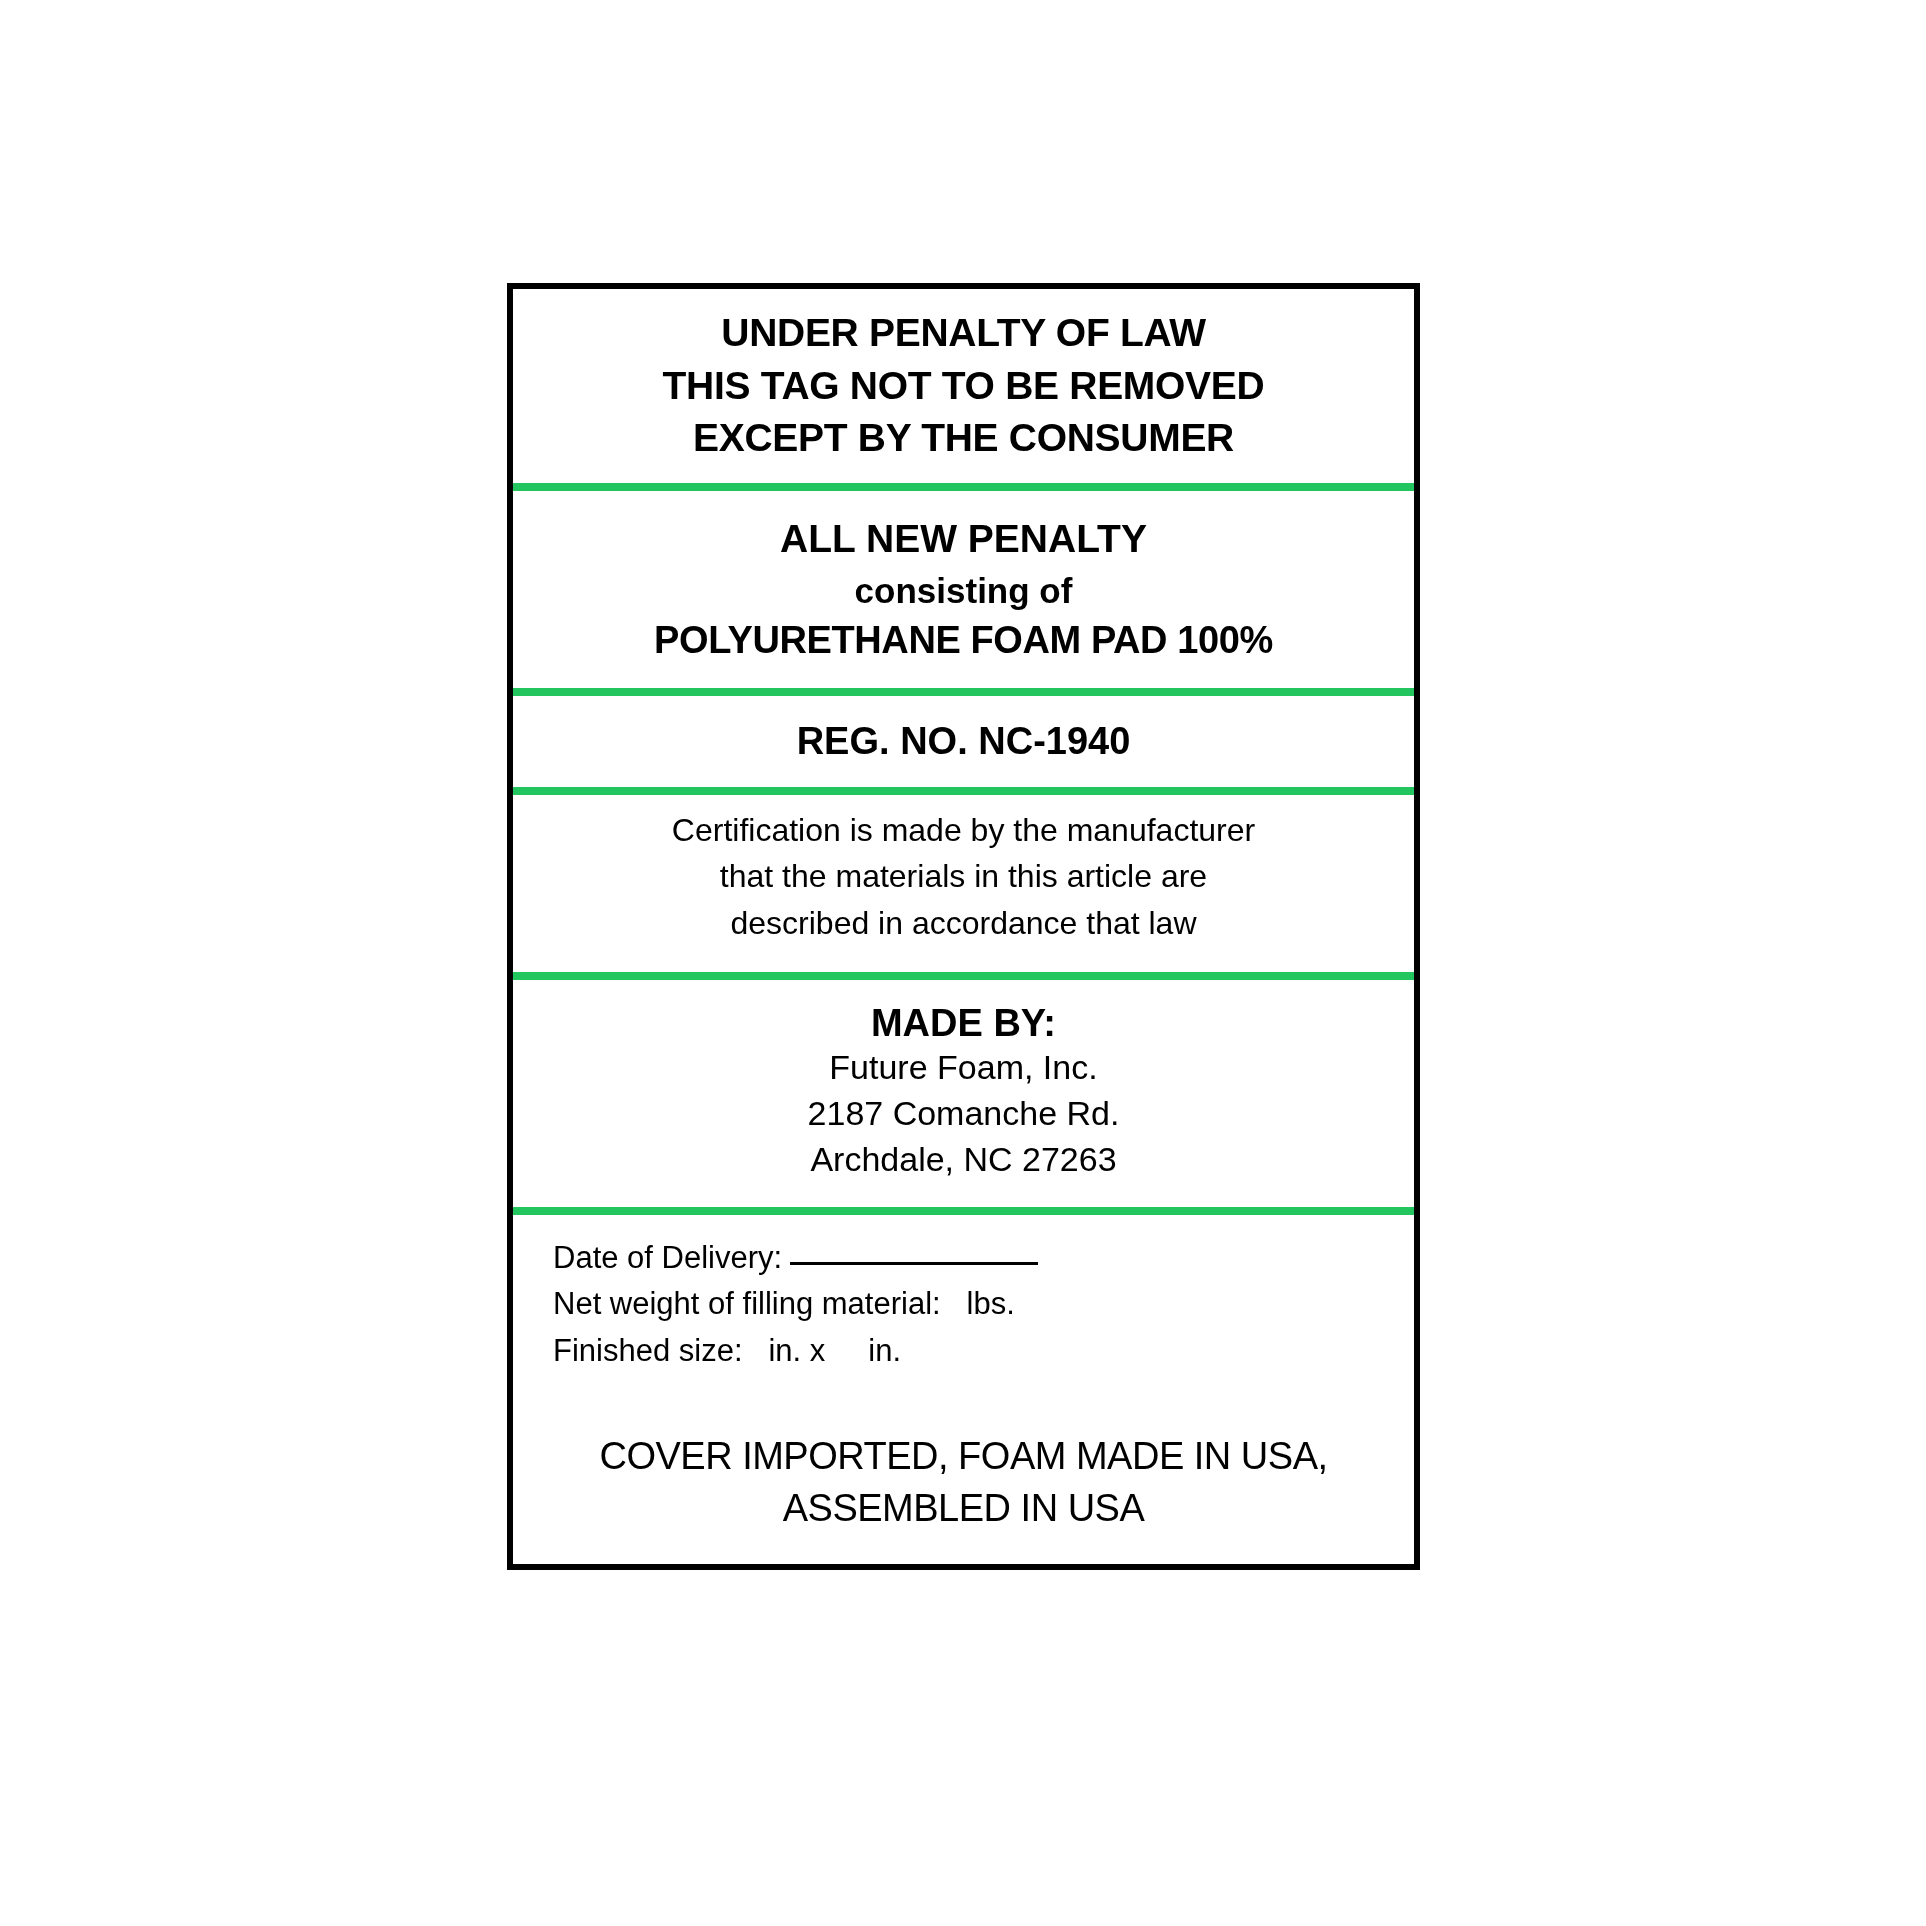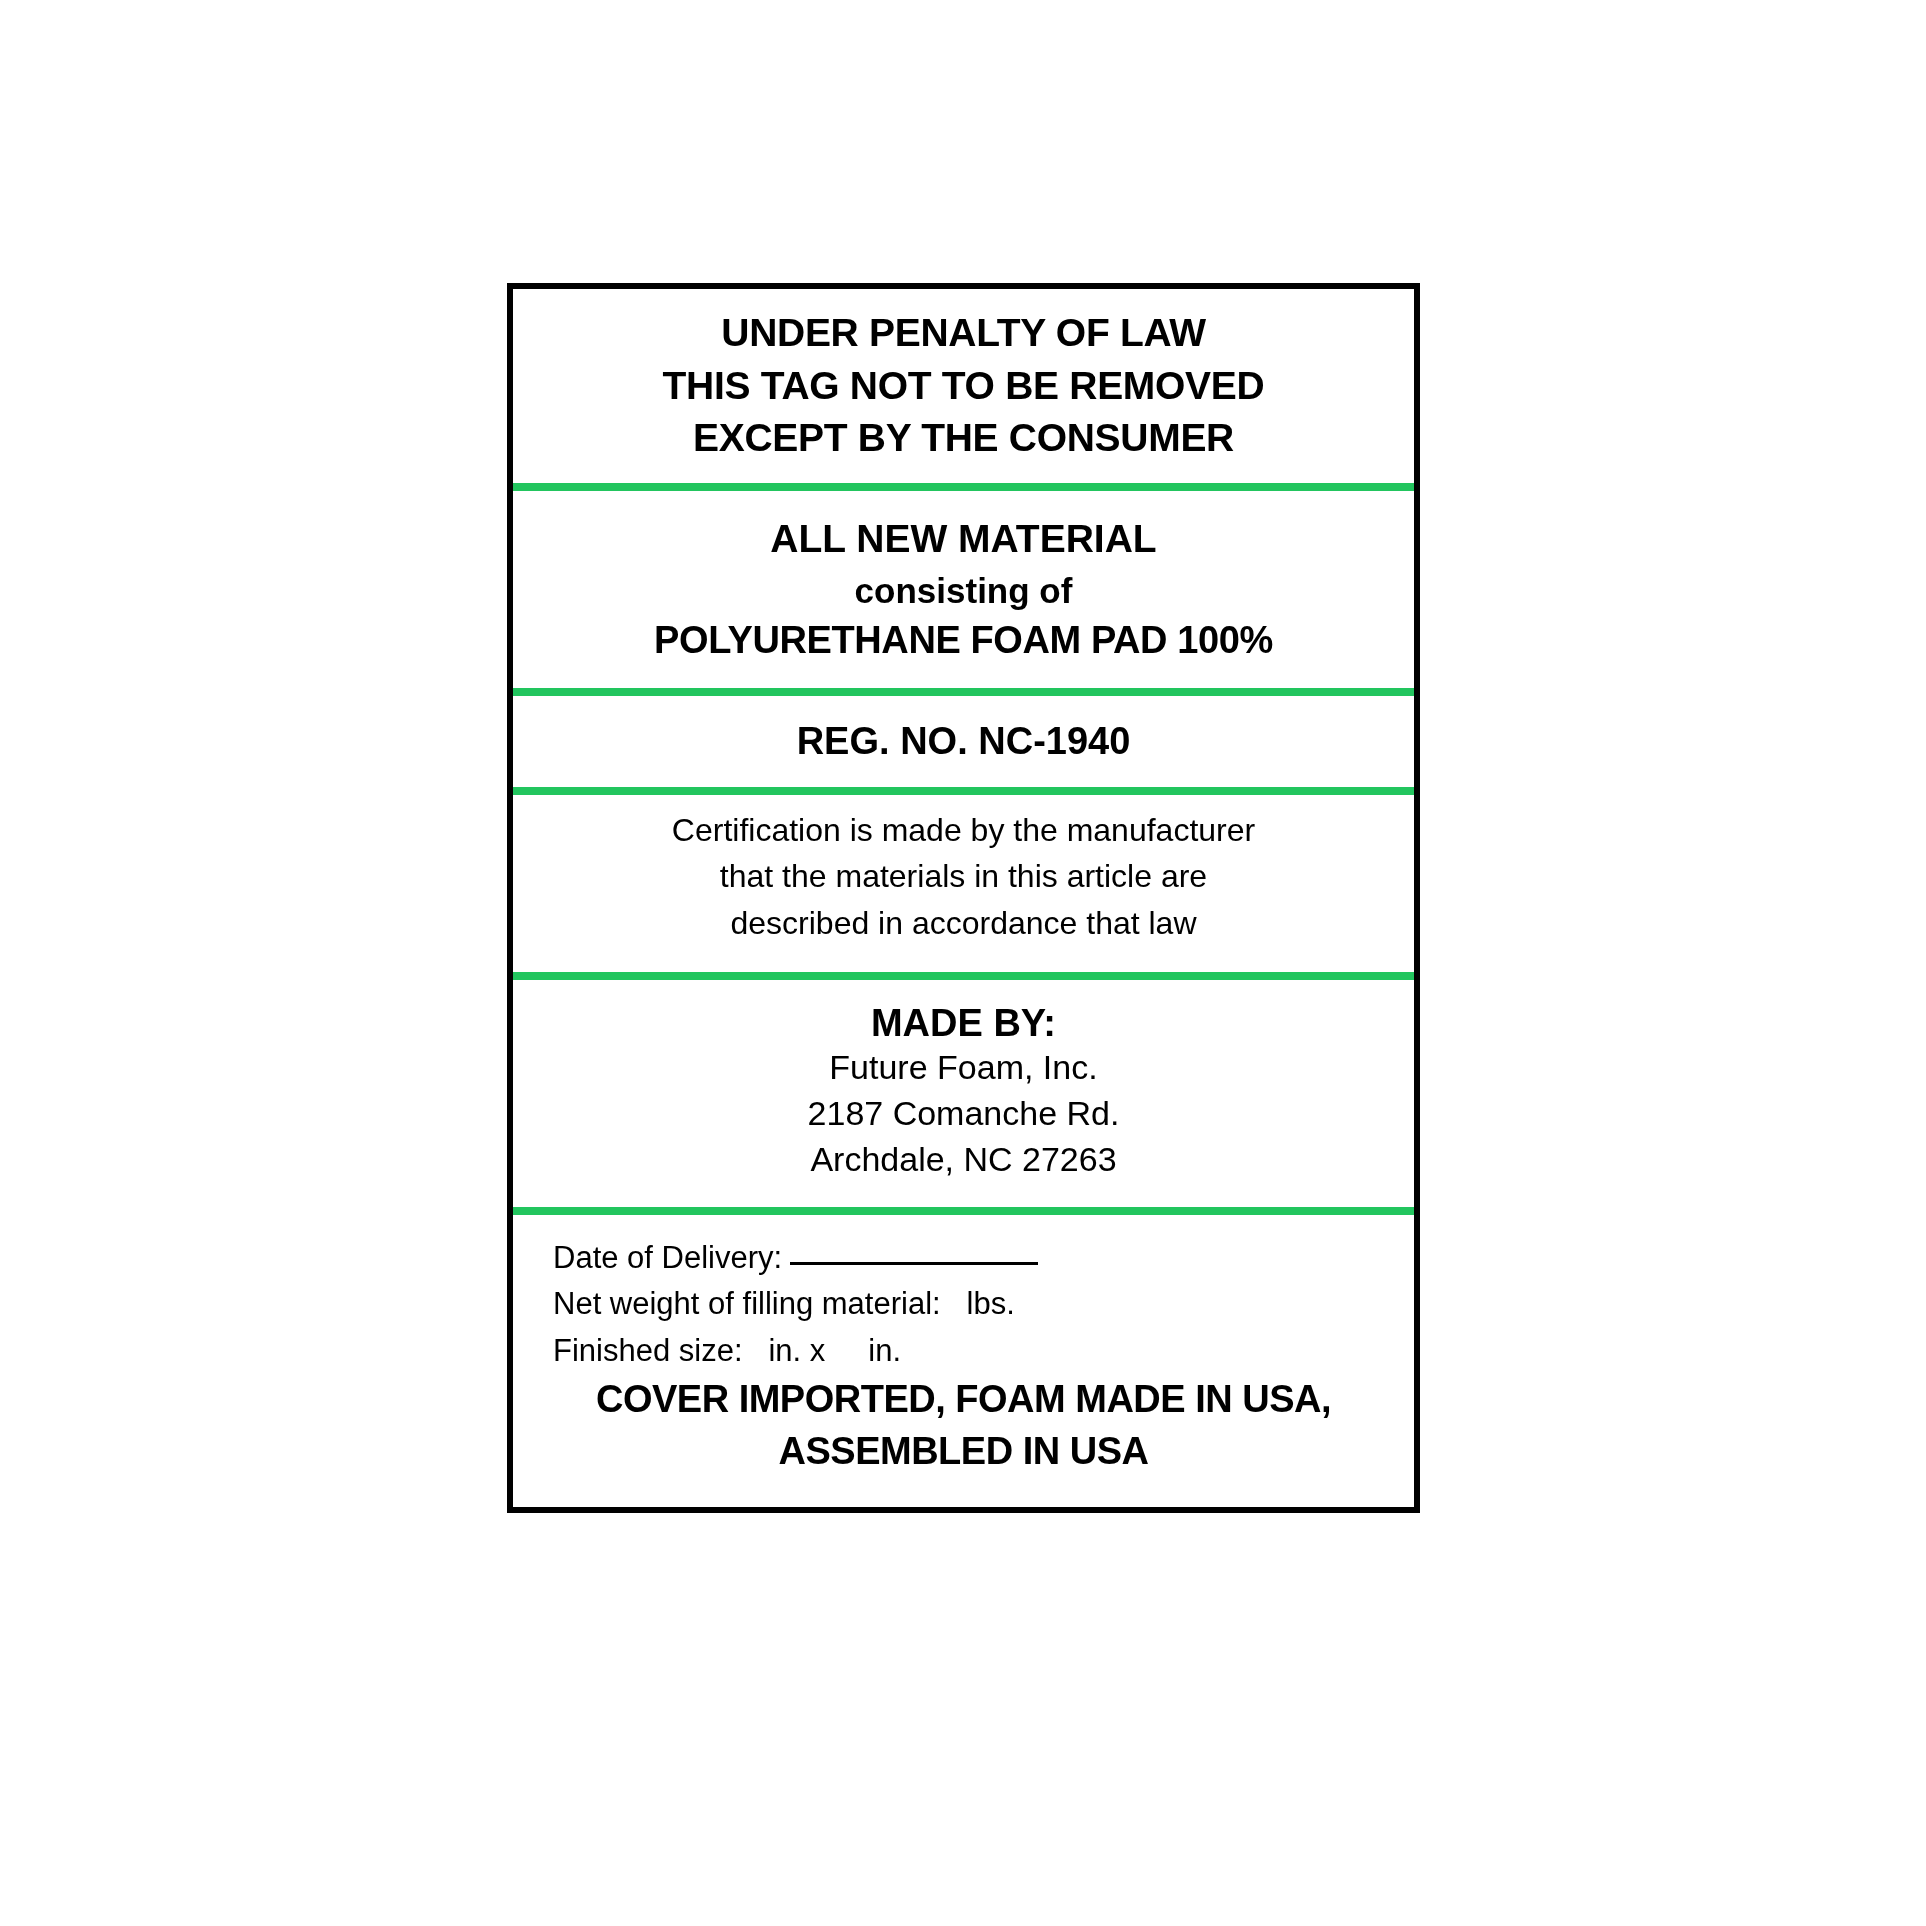--- a/index.html
+++ b/index.html
@@ -98,40 +98,41 @@
     white-space: pre;
   }
   .field-line .blank {
     display: inline-block;
     border-bottom: 3px solid #000;
     width: 248px;
     margin-left: 8px;
     vertical-align: 3px;
   }
   .origin {
-    font-weight: bold;
+    font-weight: normal;
     font-size: 38px;
     line-height: 1.35;
     text-align: center;
+    margin-top: 57px;
     letter-spacing: -0.5px;
   }
 </style>
 </head>
 <body>
 
 <div class="tag">
 
   <div class="section center">
     <div class="bold-head">UNDER PENALTY OF LAW</div>
     <div class="bold-head">THIS TAG NOT TO BE REMOVED</div>
     <div class="bold-head">EXCEPT BY THE CONSUMER</div>
   </div>
 
   <div class="section center sec-material">
-    <div class="mat-line1">ALL NEW MATERIAL</div>
+    <div class="mat-line1">ALL NEW PENALTY</div>
     <div class="mat-line2">consisting of</div>
     <div class="mat-line3">POLYURETHANE FOAM PAD 100%</div>
   </div>
 
   <div class="section center reg">
     <div>REG. NO. NC-1940</div>
   </div>
 
   <div class="section center cert">
     <div>Certification is made by the manufacturer</div>

